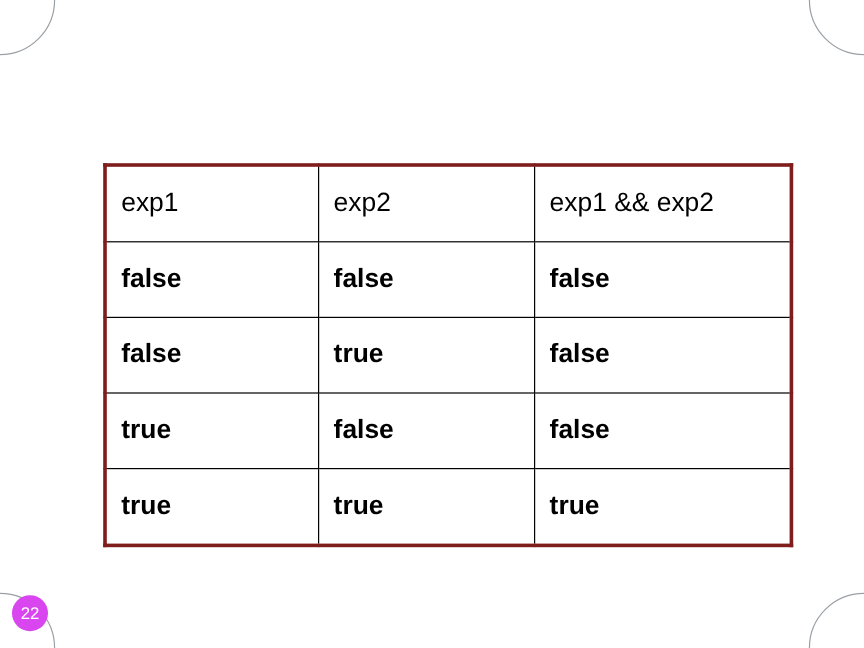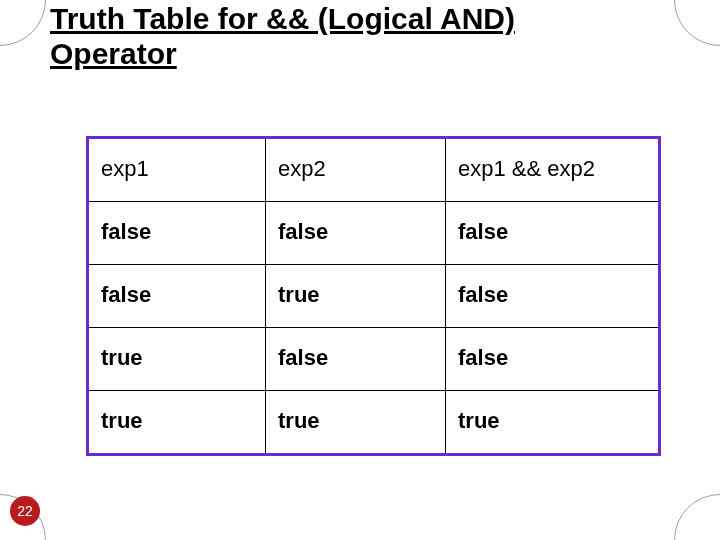--- a/index.html
+++ b/index.html
@@ -40,21 +40,21 @@
 
   .table-wrap {
     position: absolute;
     top: 136px;
     left: 86px;
     width: 572px;
   }
   table.truth {
     border-collapse: collapse;
     width: 100%;
-    border: 3px solid #6d28d9;
+    border: 3px solid #7f1d1d;
     table-layout: fixed;
   }
   table.truth col.c1 { width: 178px; }
   table.truth col.c2 { width: 180px; }
   table.truth col.c3 { width: 214px; }
   table.truth th, table.truth td {
     border: 1px solid #000;
     padding: 16px 10px 18px 12px;
     text-align: left;
     font-family: Tahoma, Verdana, Arial, sans-serif;
@@ -67,40 +67,39 @@
     font-weight: 400;
   }
 
   .page-badge {
     position: absolute;
     left: 10px;
     bottom: 14px;
     width: 30px;
     height: 30px;
     border-radius: 50%;
-    background: #b91c1c;
+    background: #d946ef;
     color: #fff;
     font-family: Arial, sans-serif;
     font-size: 14px;
     display: flex;
     align-items: center;
     justify-content: center;
   }
 </style>
 </head>
 <body>
 
 <div class="slide">
 
   <div class="arc tl"></div>
   <div class="arc tr"></div>
   <div class="arc bl"></div>
   <div class="arc br"></div>
 
-  <div class="title">Truth Table for &amp;&amp; (Logical AND) Operator</div>
 
   <div class="table-wrap">
     <table class="truth">
       <colgroup>
         <col class="c1">
           <col class="c2">
           <col class="c3">
       </colgroup>
       <thead>
         <tr>

